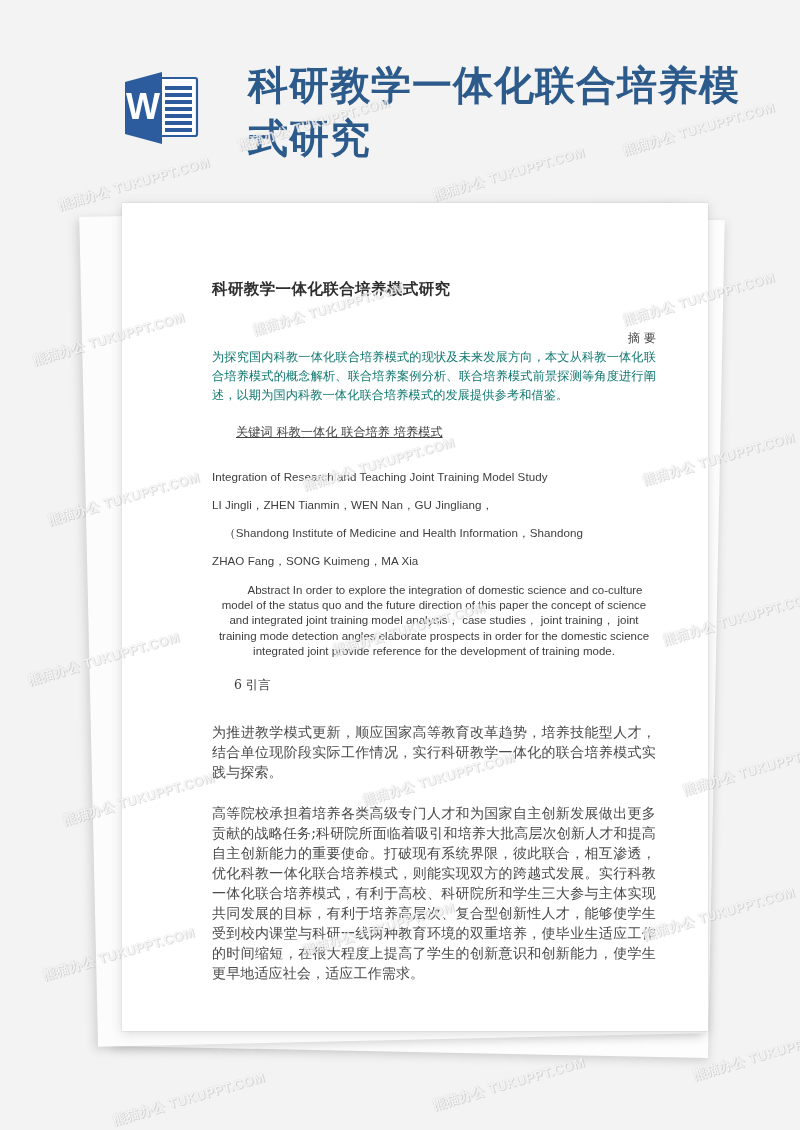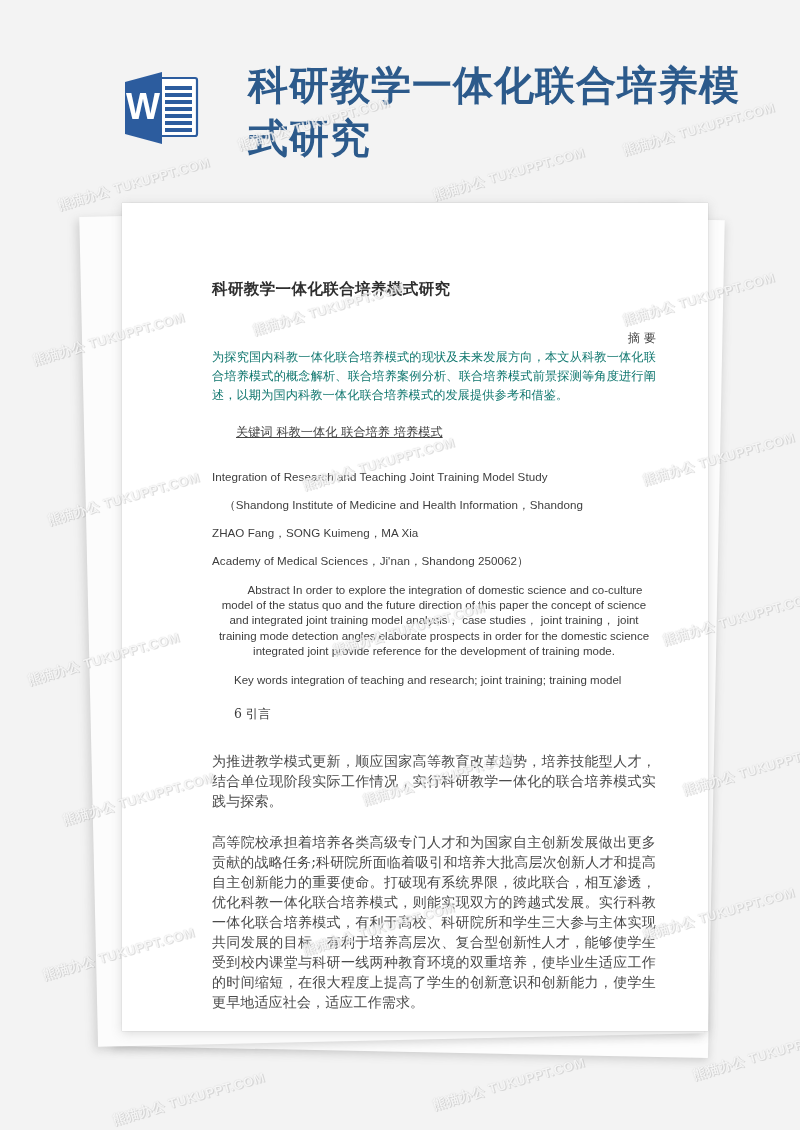--- a/index.html
+++ b/index.html
@@ -229,30 +229,29 @@
       <div class="sec-title">科研教学一体化联合培养模式研究</div>
 
       <div class="abs-label">摘 要</div>
 
       <div class="cn-block">为探究国内科教一体化联合培养模式的现状及未来发展方向，本文从科教一体化联合培养模式的概念解析、联合培养案例分析、联合培养模式前景探测等角度进行阐述，以期为国内科教一体化联合培养模式的发展提供参考和借鉴。</div>
 
       <div class="kw-cn">关键词 科教一体化 联合培养 培养模式</div>
 
       <div class="en-line">Integration of Research and Teaching Joint Training Model Study</div>
 
+      <div class="en-line">LI Jingli，ZHEN Tianmin，WEN Nan，GU Jingliang，</div>
 
       <div class="en-line indent-line">（Shandong Institute of Medicine and Health Information，Shandong</div>
 
       <div class="en-line">ZHAO Fang，SONG Kuimeng，MA Xia</div>
 
-      <div class="en-line">Academy of Medical Sciences，Ji'nan，Shandong 250062）</div>
 
       <div class="en-para"><span class="ind"></span><span>Abstract In order to explore the integration of domestic science and co-culture model of the status quo and the future direction of this paper the concept of science and integrated joint training model analysis， case studies， joint training， joint training mode detection angles elaborate prospects in order for the domestic science integrated joint provide reference for the development of training mode.</span></div>
 
-      <div class="kw-en"><span class="ind"></span><span>Key words integration of teaching and research; joint training; training model</span></div>
 
       <div class="heading-0">6 引言</div>
 
       <div class="body-para p1">为推进教学模式更新，顺应国家高等教育改革趋势，培养技能型人才，结合单位现阶段实际工作情况，实行科研教学一体化的联合培养模式实践与探索。</div>
 
       <div class="body-para p2">高等院校承担着培养各类高级专门人才和为国家自主创新发展做出更多贡献的战略任务;科研院所面临着吸引和培养大批高层次创新人才和提高自主创新能力的重要使命。打破现有系统界限，彼此联合，相互渗透，优化科教一体化联合培养模式，则能实现双方的跨越式发展。实行科教一体化联合培养模式，有利于高校、科研院所和学生三大参与主体实现共同发展的目标，有利于培养高层次、复合型创新性人才，能够使学生受到校内课堂与科研一线两种教育环境的双重培养，使毕业生适应工作的时间缩短，在很大程度上提高了学生的创新意识和创新能力，使学生更早地适应社会，适应工作需求。</div>
 
     </div>
   </div>
 </div>

